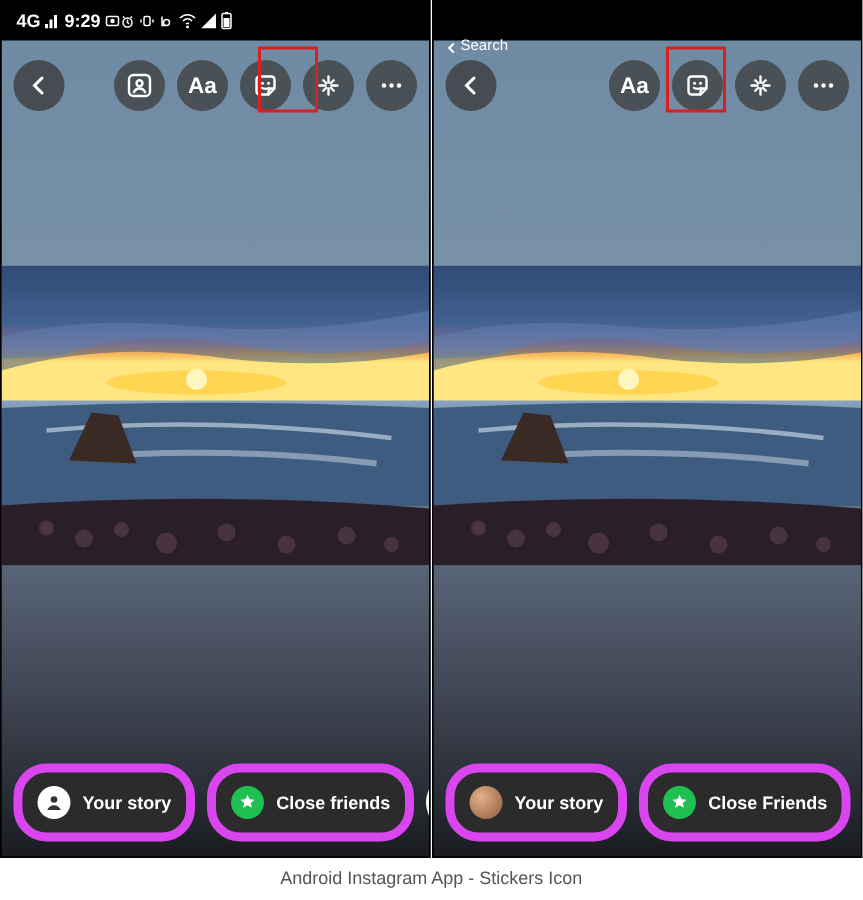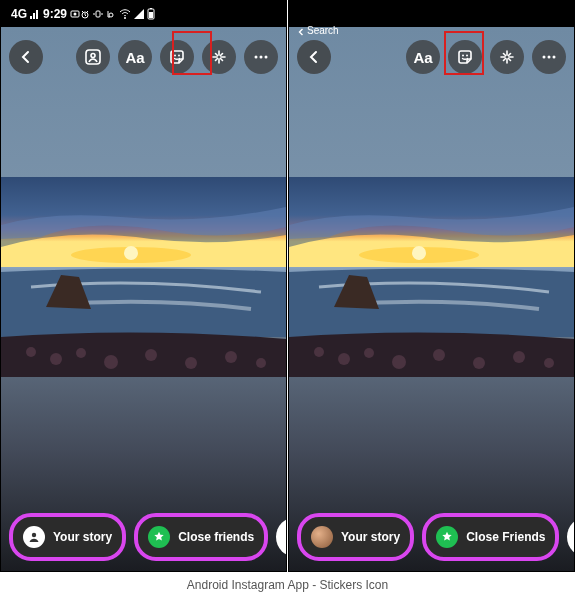--- a/index.html
+++ b/index.html
@@ -26,21 +26,21 @@
   
   .toprow{position:absolute;top:34px;left:0;right:0;height:44px;display:flex;align-items:center;padding:0 8px;gap:8px;z-index:15;}
   .spacer{flex:1;}
   .circ{width:34px;height:34px;border-radius:50%;background:rgba(60,60,60,.75);display:flex;align-items:center;justify-content:center;color:#fff;}
   .circ.back{background:rgba(60,60,60,.8);}
   .circ svg{display:block;}
   .hilite{position:absolute;border:2px solid #d92020;z-index:16;pointer-events:none;}
 
   
   .bottom{position:absolute;left:0;right:0;bottom:10px;display:flex;align-items:center;gap:8px;padding:0 8px;z-index:15;}
-  .pill{flex:1;height:40px;border-radius:22px;background:#2b2b2b;border:4px solid #d946ef;display:flex;align-items:center;color:#fff;font-size:12px;font-weight:600;padding:0 10px;gap:8px;}
+  .pill{flex:1;height:40px;border-radius:22px;background:#2b2b2b;border:6px solid #d946ef;display:flex;align-items:center;color:#fff;font-size:12px;font-weight:600;padding:0 10px;gap:8px;}
   .pill .ico{width:22px;height:22px;border-radius:50%;display:flex;align-items:center;justify-content:center;flex-shrink:0;}
   .pill.story .ico{background:#fff;}
   .pill.story .ico svg{display:block;}
   .pill.story .ico.avatar{background:radial-gradient(circle at 35% 35%,#e4b089,#8a5a3a);} 
   .pill.cf .ico{background:#1fbf52;}
   .sendbtn{width:40px;height:40px;border-radius:50%;background:#fff;display:flex;align-items:center;justify-content:center;flex-shrink:0;}
 
   .txt{white-space:nowrap;}
 </style>
 </head>

